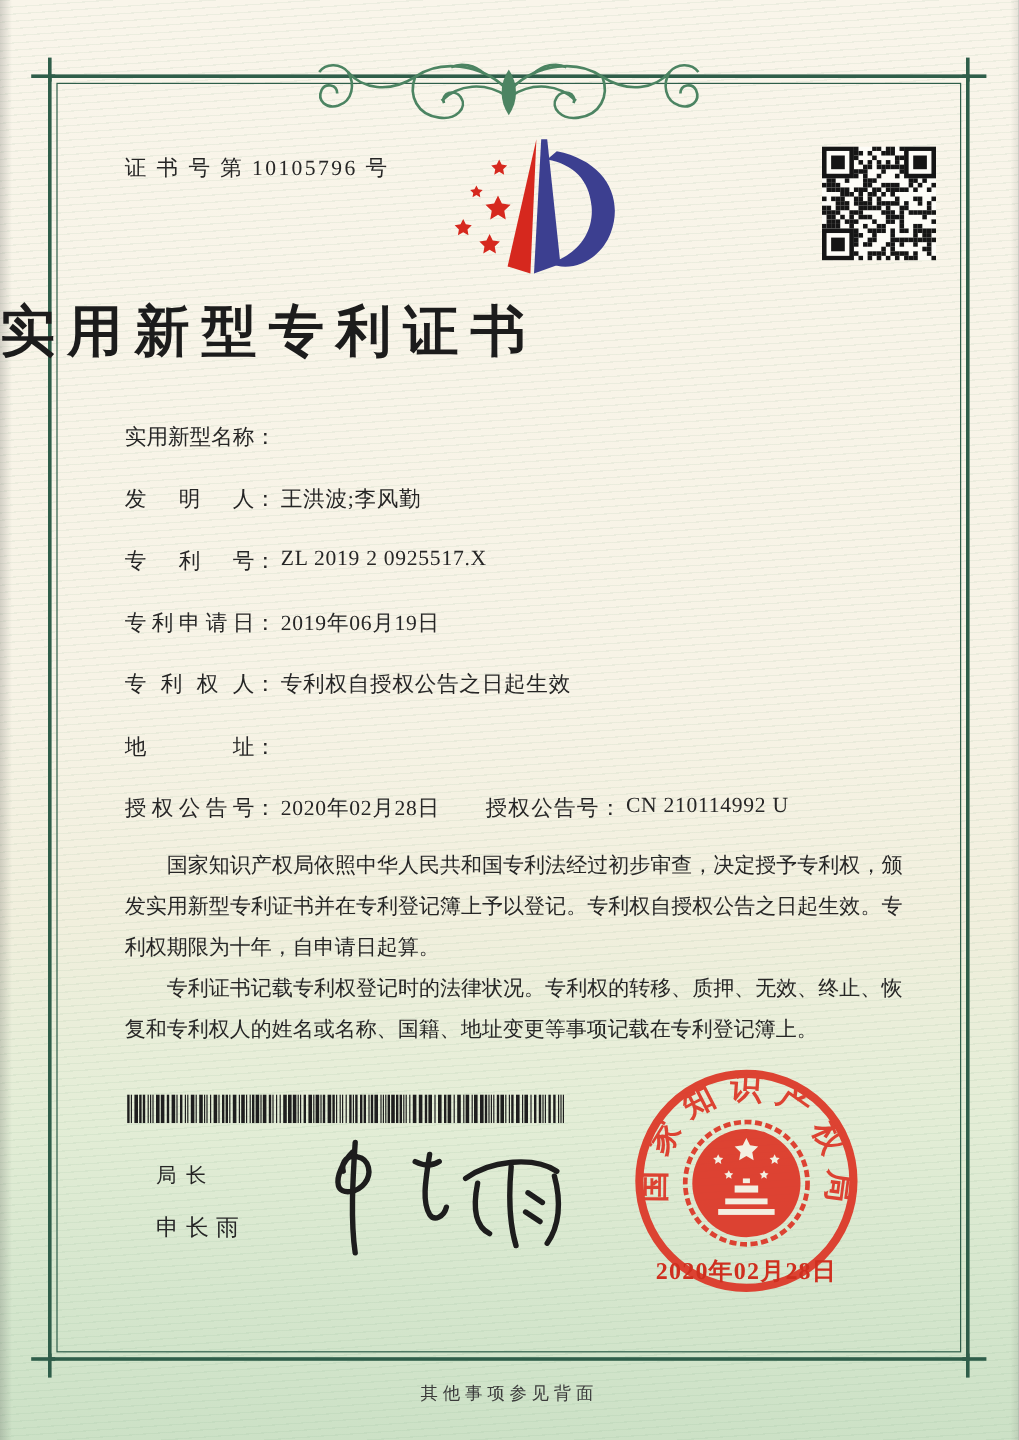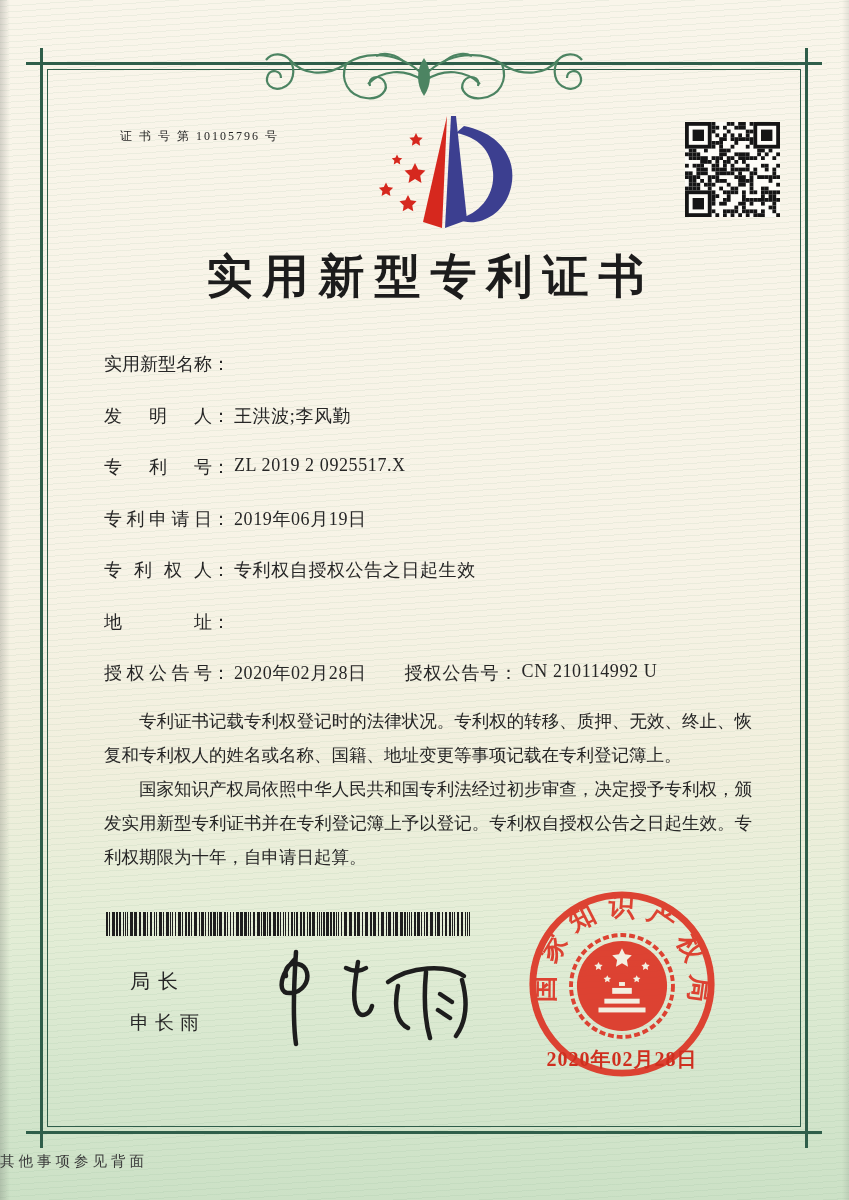--- a/index.html
+++ b/index.html
@@ -11,48 +11,48 @@
   .page::before{content:"";position:absolute;inset:0;pointer-events:none;
     background:repeating-linear-gradient(176deg,rgba(122,168,132,.10) 0 1px,rgba(0,0,0,0) 1px 6px);}
   .page::after{content:"";position:absolute;inset:0;pointer-events:none;
     background:linear-gradient(90deg,rgba(60,60,60,.20),rgba(0,0,0,0) 10px),
                linear-gradient(270deg,rgba(80,80,80,.12),rgba(0,0,0,0) 7px);}
   
   .frame{position:absolute;left:40px;top:62px;right:41px;bottom:66px;border:3px solid #2f5e4a;}
   .frame-inner{position:absolute;inset:4px;border:1px solid #2f5e4a;}
   .tick{position:absolute;background:#2f5e4a;z-index:1;}
   
-  .cert-no{position:absolute;left:120px;top:128px;font-size:12px;letter-spacing:2px;z-index:2;}
+  .cert-no{position:absolute;left:104px;top:128px;font-size:18px;letter-spacing:2px;z-index:2;}
   .logo{position:absolute;left:352px;top:110px;z-index:2;}
   .qr{position:absolute;left:685px;top:122px;z-index:2;line-height:0;}
   .ornament-top{position:absolute;left:254px;top:40px;z-index:2;line-height:0;}
-  .title{position:absolute;left:0;right:0;top:246px;margin:0;text-align:center;
-    font-size:46px;font-weight:700;letter-spacing:10px;color:#1c1c1c;z-index:2;padding-left:12px;}
+  .title{position:absolute;left:0;right:0;top:246px;margin:0;text-align:left;
+    font-size:46px;font-weight:700;letter-spacing:10px;color:#1c1c1c;z-index:2;}
   
   .fields{position:absolute;left:104px;top:352px;width:648px;font-size:18px;z-index:2;}
   .frow{display:flex;align-items:flex-start;height:51.5px;}
   .flabel{display:inline-block;width:108px;text-align:justify;text-align-last:justify;white-space:nowrap;}
   .flabel.l2{width:auto;text-align-last:auto;margin-left:38px;letter-spacing:1px;}
   .fcolon{margin-right:4px;}
   .fvalue{letter-spacing:.6px;white-space:nowrap;}
   
   .body-text{position:absolute;left:104px;top:704px;width:648px;font-size:17.5px;line-height:34px;
     text-align:justify;z-index:2;}
   .body-text p{margin:0;text-indent:2em;}
   
   .barcode{position:absolute;left:104px;top:912px;z-index:2;line-height:0;}
-  .role{position:absolute;left:130px;top:968px;font-size:20px;letter-spacing:8px;z-index:2;}
+  .role{position:absolute;left:130px;top:968px;font-size:17px;letter-spacing:8px;z-index:2;}
   .name{position:absolute;left:130px;top:1010px;font-size:19px;letter-spacing:6px;z-index:2;}
   .signature{position:absolute;left:250px;top:942px;z-index:2;line-height:0;}
   .seal{position:absolute;left:524px;top:886px;z-index:2;opacity:.95;line-height:0;}
   .seal-date{position:absolute;left:520px;top:1046px;width:204px;text-align:center;color:#cf2f1f;
     font-size:20px;font-weight:600;letter-spacing:1px;z-index:3;}
   .page-num{position:absolute;left:0;right:0;top:1086px;text-align:center;font-size:14.5px;
     letter-spacing:2px;z-index:2;}
-  .back-note{position:absolute;left:0;right:0;top:1152px;text-align:left;font-size:14.5px;
+  .back-note{position:absolute;left:0;right:0;top:1152px;text-align:center;font-size:14.5px;
     letter-spacing:4px;color:#3a3a3a;z-index:2;}
 </style>
 </head>
 <body>
 
 <div class="page">
 
   <div class="frame">
     <div class="frame-inner"></div>
   </div>
@@ -391,22 +391,22 @@
         <span class="flabel">授权公告号</span>
         <span class="fcolon">：</span>
         <span class="fvalue">2020年02月28日</span>
         <span class="flabel l2">授权公告号</span>
         <span class="fcolon">：</span>
         <span class="fvalue">CN 210114992 U</span>
       </div>
     </div>
 
   <div class="body-text">
+    <p>国家知识产权局依照中华人民共和国专利法经过初步审查，决定授予专利权，颁发实用新型专利证书并在专利登记簿上予以登记。专利权自授权公告之日起生效。专利权期限为十年，自申请日起算。</p>
     <p>专利证书记载专利权登记时的法律状况。专利权的转移、质押、无效、终止、恢复和专利权人的姓名或名称、国籍、地址变更等事项记载在专利登记簿上。</p>
-    <p>国家知识产权局依照中华人民共和国专利法经过初步审查，决定授予专利权，颁发实用新型专利证书并在专利登记簿上予以登记。专利权自授权公告之日起生效。专利权期限为十年，自申请日起算。</p>
   </div>
 
   <div class="barcode"><svg width="372" height="24" viewBox="0 0 372 24">
         <rect x="2" y="0" width="2" height="24" fill="#1e1e1e"></rect>
         <rect x="5" y="0" width="1" height="24" fill="#1e1e1e"></rect>
         <rect x="8" y="0" width="3" height="24" fill="#1e1e1e"></rect>
         <rect x="12" y="0" width="2" height="24" fill="#1e1e1e"></rect>
         <rect x="15" y="0" width="2" height="24" fill="#1e1e1e"></rect>
         <rect x="19" y="0" width="1" height="24" fill="#1e1e1e"></rect>
         <rect x="21" y="0" width="1" height="24" fill="#1e1e1e"></rect>

